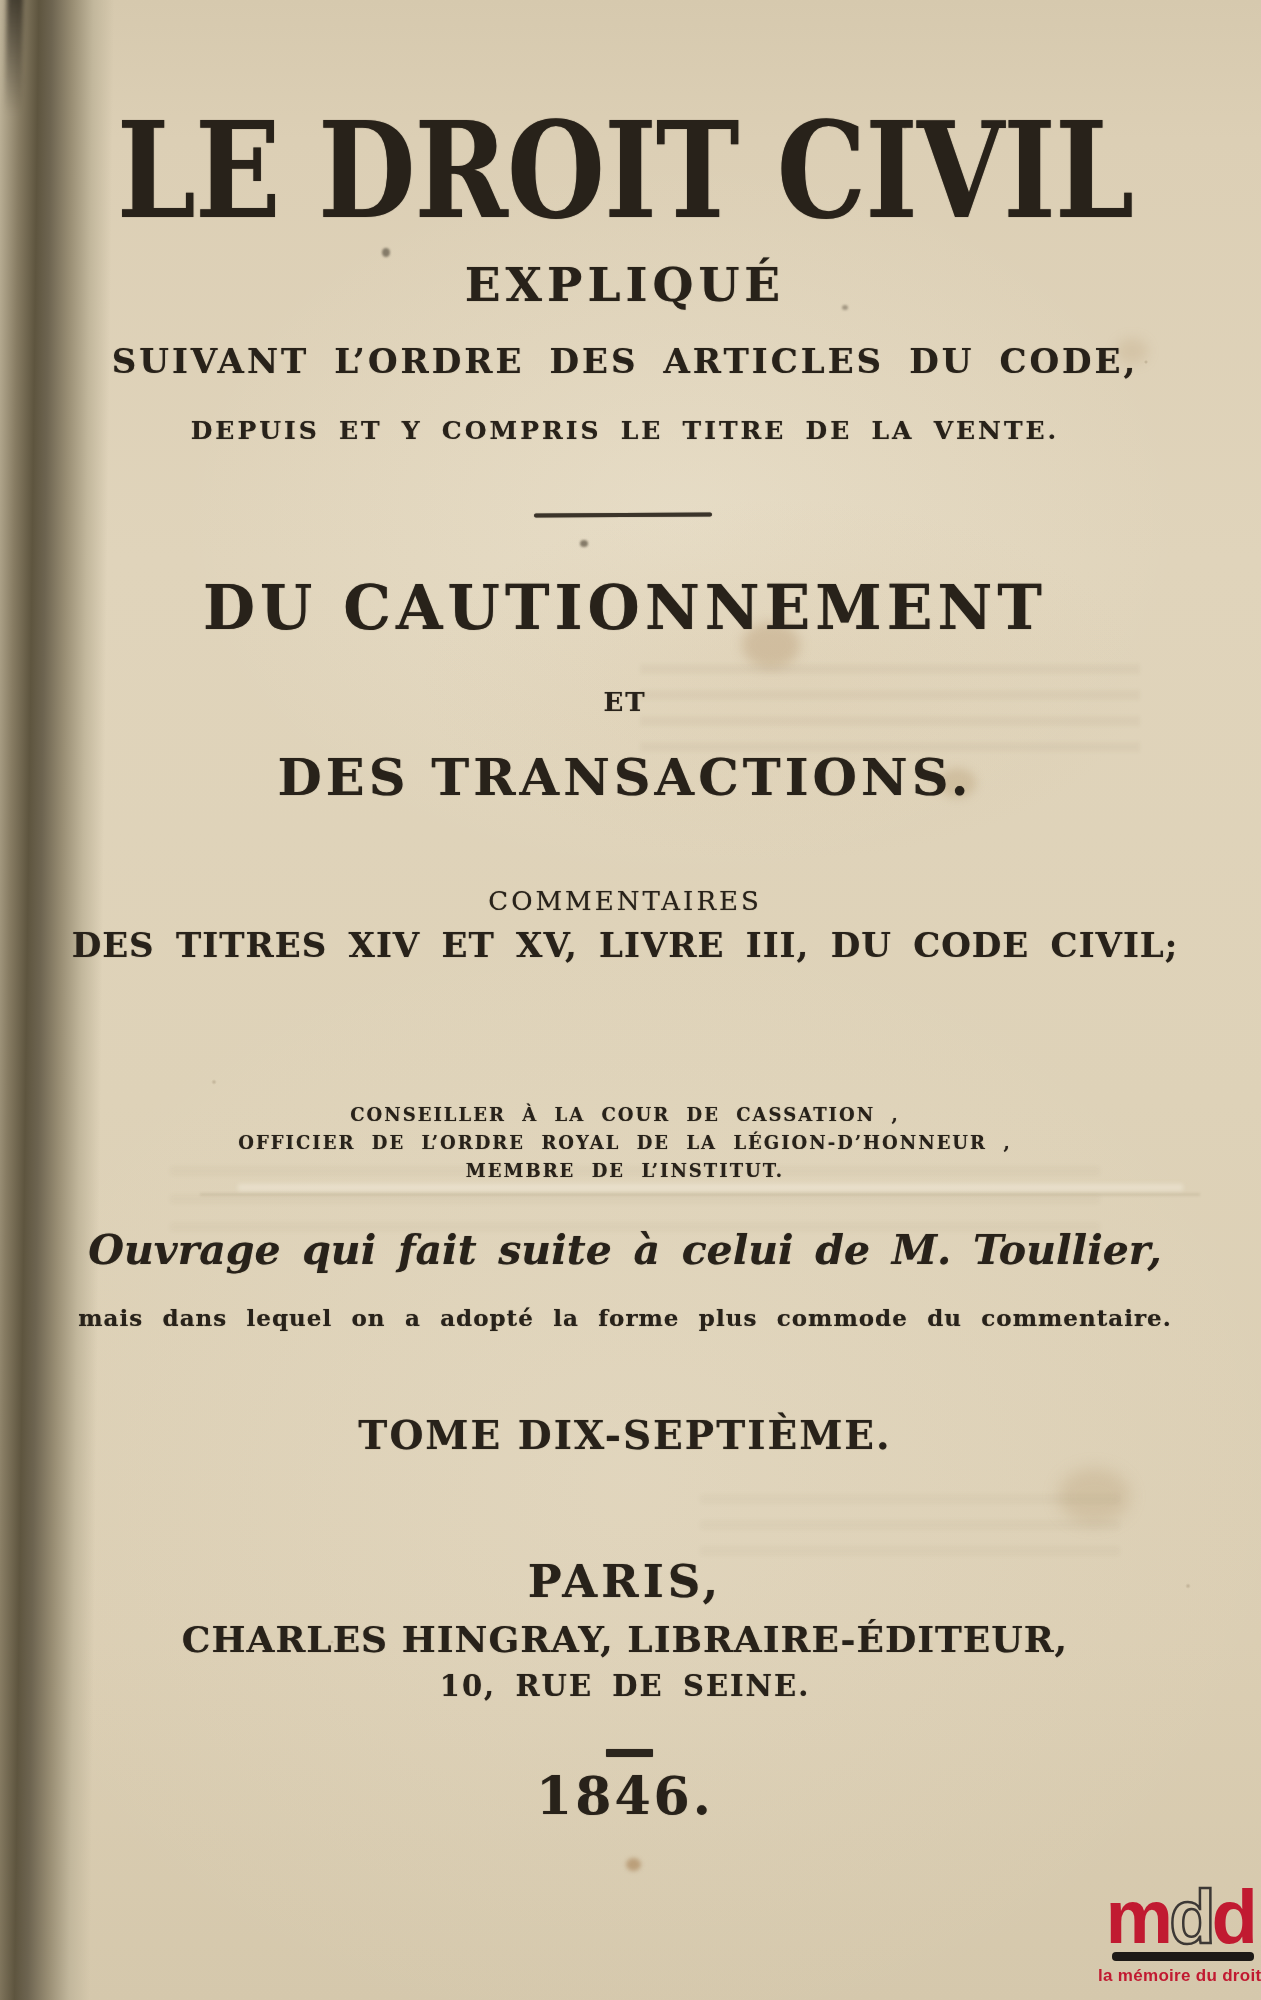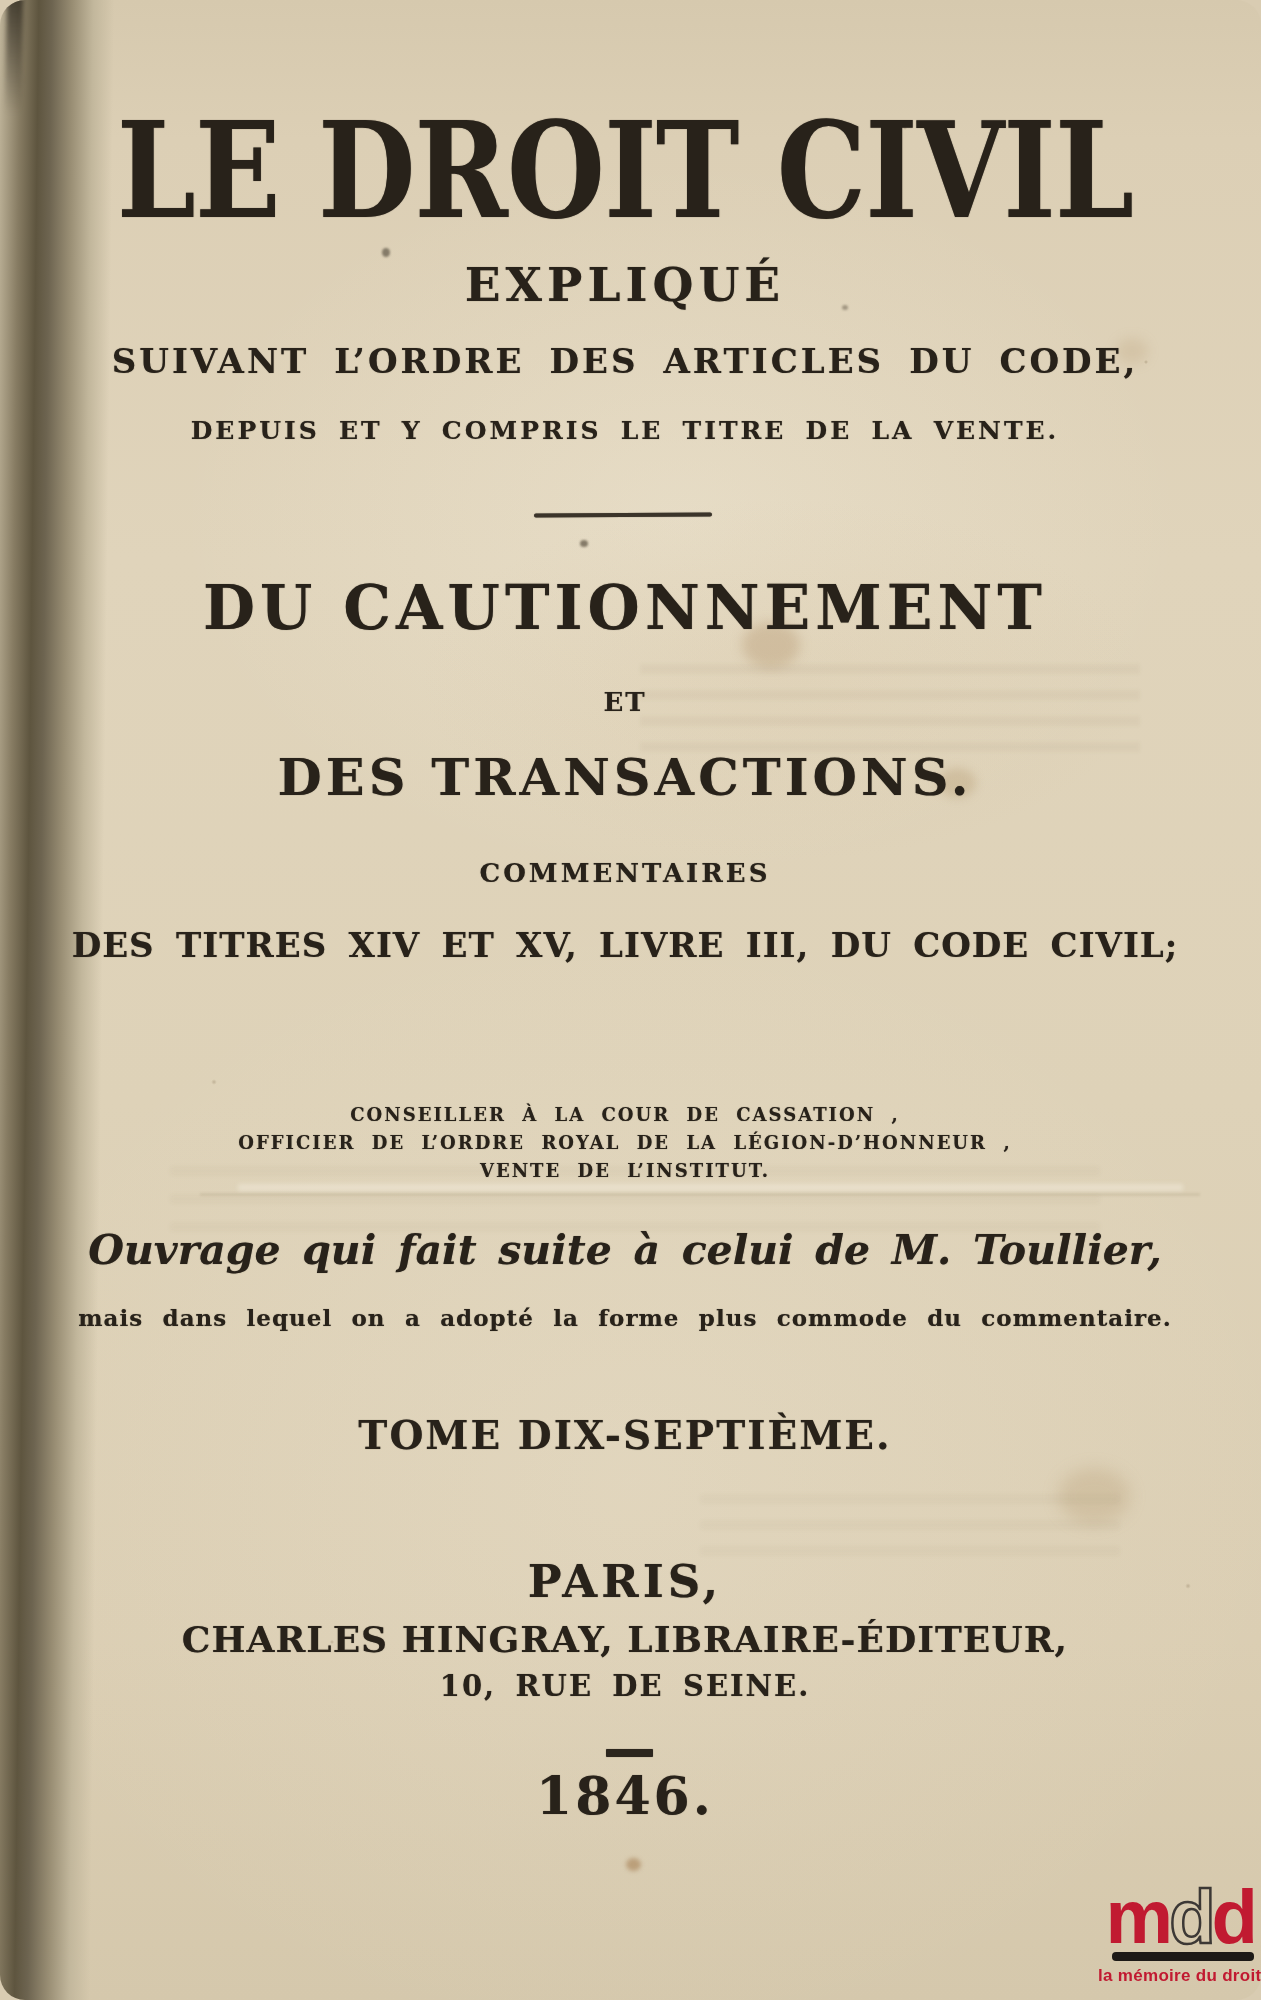--- a/index.html
+++ b/index.html
@@ -13,21 +13,20 @@
     background:
       radial-gradient(3px 3px at 1146px 362px, rgba(120,100,70,.35), transparent 70%),
       radial-gradient(4px 4px at 214px 1082px, rgba(120,100,70,.3), transparent 70%),
       radial-gradient(3px 3px at 905px 128px, rgba(120,100,70,.3), transparent 70%),
       radial-gradient(4px 4px at 1188px 1586px, rgba(120,100,70,.3), transparent 70%),
       radial-gradient(3px 3px at 332px 1642px, rgba(120,100,70,.3), transparent 70%),
       radial-gradient(ellipse 520px 260px at 62% 34%, rgba(205,180,140,.14), transparent 70%),
       radial-gradient(ellipse 700px 500px at 54% 26%, rgba(250,245,230,.25), transparent 72%),
       radial-gradient(ellipse 900px 760px at 50% 74%, rgba(248,242,228,.18), transparent 75%),
       linear-gradient(180deg,#d6c9ae 0%,#dccfb5 7%,#e0d4bb 28%,#ded2b8 55%,#dbceb3 82%,#d5c8ac 100%);
-    border-radius: 25px;
   }
   
   .gutter{
     position:absolute;left:-28px;top:-24px;width:130px;height:2060px;
     transform:rotate(0.7deg);
     background:linear-gradient(to right,
       #cdc3aa 0%,#bfb49a 12%,#877c63 28%,#5e553f 42%,#6d6450 52%,
       #998e74 68%,#c2b79c 84%,rgba(217,205,180,0) 100%);
   }
   .gutter-dark-top{
@@ -48,21 +47,21 @@
   .t-suiv   {top:343px;font-size:34px;font-weight:bold;letter-spacing:3px;word-spacing:.3em;}
   .t-depuis {top:417px;font-size:25px;font-weight:bold;letter-spacing:3px;word-spacing:.3em;}
   .rule1{
     position:absolute;left:534px;top:513px;width:178px;height:4px;
     background:#3b342a;transform:rotate(-.3deg);border-radius:2px;
     box-shadow:0 0 1px rgba(42,36,28,.6);
   }
   .t-caut   {top:574px;font-size:60px;font-weight:bold;letter-spacing:5px;transform:scaleY(1.04);transform-origin:50% 0;}
   .t-et     {top:688px;font-size:26px;font-weight:bold;letter-spacing:2px;}
   .t-trans  {top:750px;font-size:51px;font-weight:bold;letter-spacing:4px;}
-  .t-comm   {top:859px;font-size:26px;font-weight:bold;letter-spacing:3px;}
+  .t-comm   {top:887px;font-size:26px;font-weight:normal;letter-spacing:3px;}
   .t-titres {top:927px;font-size:34px;font-weight:bold;letter-spacing:1px;word-spacing:.25em;}
   .t-author {top:1032px;font-size:55px;font-weight:bold;font-style:italic;letter-spacing:4px;word-spacing:.2em;}
   .t-cred1  {top:1105px;font-size:18px;font-weight:bold;letter-spacing:2px;word-spacing:.45em;}
   .t-cred2  {top:1133px;font-size:18px;font-weight:bold;letter-spacing:2px;word-spacing:.45em;}
   .t-cred3  {top:1161px;font-size:18px;font-weight:bold;letter-spacing:2px;word-spacing:.45em;}
   .t-note1  {top:1228px;font-size:41px;font-weight:bold;font-style:italic;letter-spacing:0;word-spacing:.18em;}
   .t-note2  {top:1306px;font-size:23px;font-weight:bold;letter-spacing:1px;word-spacing:.45em;}
   .t-tome   {top:1414px;font-size:39px;font-weight:bold;letter-spacing:2px;}
   .t-paris  {top:1558px;font-size:45px;font-weight:bold;letter-spacing:4px;}
   .t-pub    {top:1620px;font-size:36px;font-weight:bold;letter-spacing:1px;}
@@ -131,21 +130,21 @@
   <div class="rule1"></div>
 
   <div class="line t-caut">DU CAUTIONNEMENT</div>
   <div class="line t-et">ET</div>
   <div class="line t-trans">DES TRANSACTIONS.</div>
   <div class="line t-comm">COMMENTAIRES</div>
   <div class="line t-titres">DES TITRES XIV ET XV, LIVRE III, DU CODE CIVIL;</div>
 
   <div class="line t-cred1">CONSEILLER À LA COUR DE CASSATION ,</div>
   <div class="line t-cred2">OFFICIER DE L’ORDRE ROYAL DE LA LÉGION-D’HONNEUR ,</div>
-  <div class="line t-cred3">VENTE DE L’INSTITUT.</div>
+  <div class="line t-cred3">MEMBRE DE L’INSTITUT.</div>
 
   <div class="line t-note1">Ouvrage qui fait suite à celui de M. Toullier,</div>
   <div class="line t-note2">mais dans lequel on a adopté la forme plus commode du commentaire.</div>
 
   <div class="line t-paris">PARIS,</div>
 
   <div class="line t-tome">TOME DIX-SEPTIÈME.</div>
   <div class="line t-pub">CHARLES HINGRAY, LIBRAIRE-ÉDITEUR,</div>
   <div class="line t-addr">10, RUE DE SEINE.</div>
 

